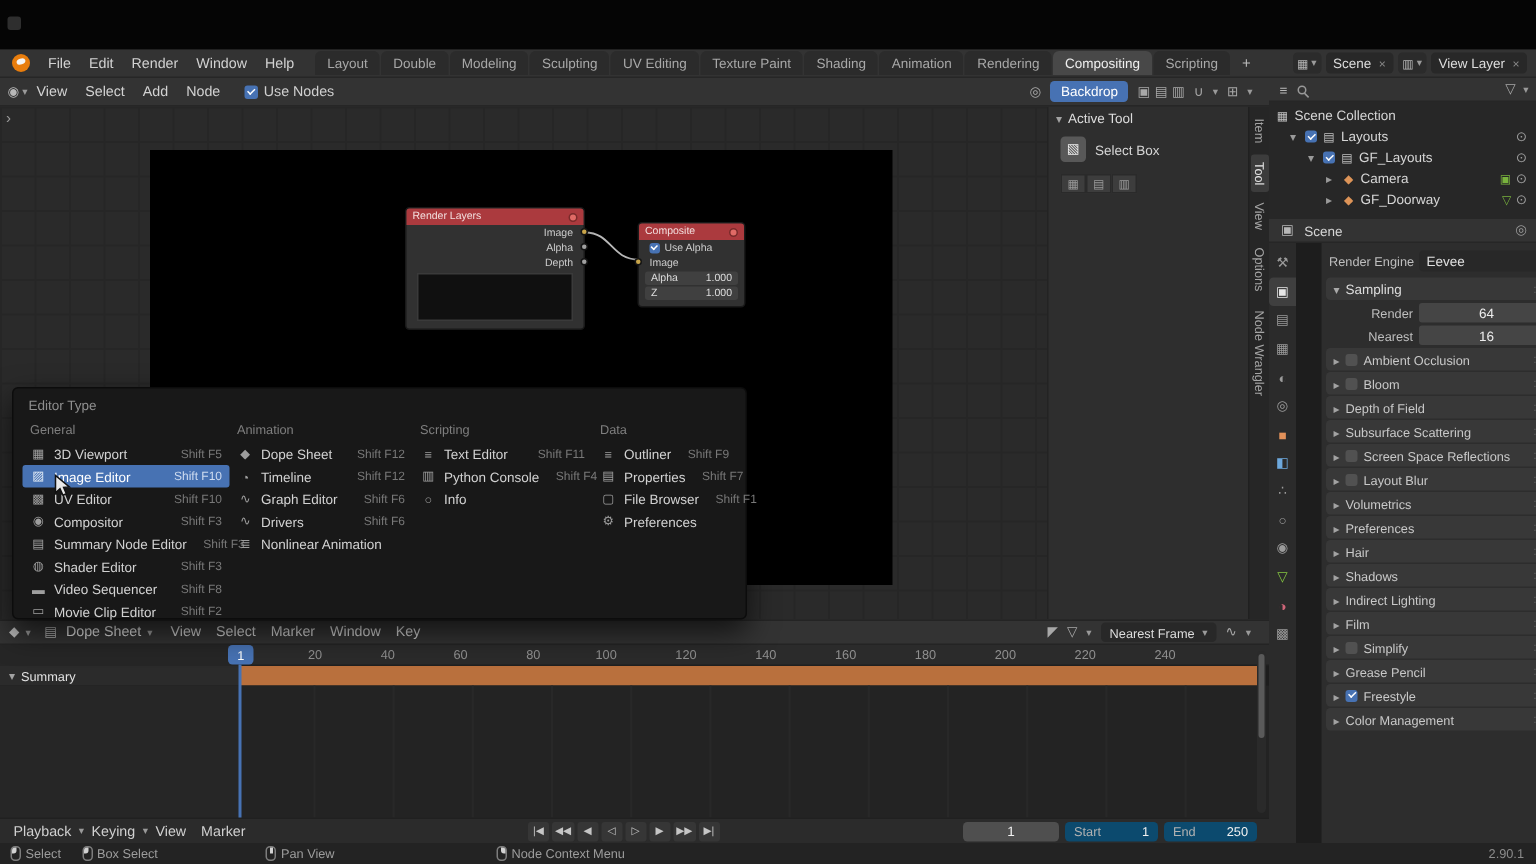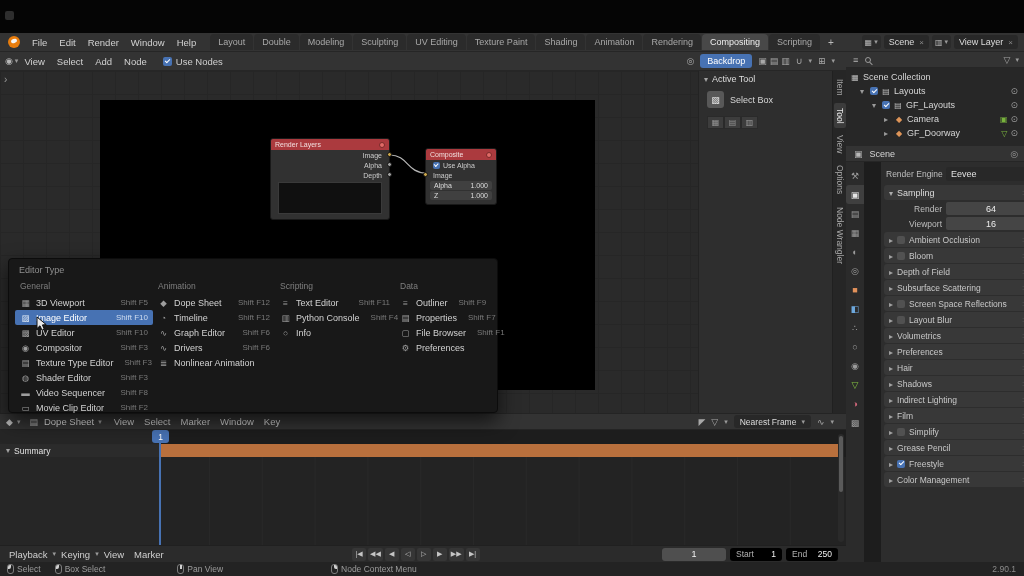--- a/index.html
+++ b/index.html
@@ -138,21 +138,21 @@
   #dgrid{position:absolute;left:160px;right:8px;top:0;height:100%;background-image:linear-gradient(90deg,#282828 1px,transparent 1px);background-size:52.8px 100%;background-position:49px 0}
   #dscroll{position:absolute;left:838px;top:434px;width:6px;height:108px;background:#2a2a2a;border-radius:3px;z-index:4}
   #dscroll .thumb{margin:2px 1px;width:4px;height:56px;background:#5a5a5a;border-radius:2px}
 
   
   #playbar{position:absolute;left:0;top:545px;width:846px;height:17px;background:#2b2b2b;display:flex;align-items:center;border-top:1px solid #202020;padding:0 4px}
   #transport{position:absolute;left:352px;display:flex;gap:2px}
   .tbtn{min-width:14px;height:13px;display:flex;align-items:center;justify-content:center;color:#c5c5c5;font-size:7px;background:#363636;border-radius:2px;padding:0 2px}
   #pb-right{margin-left:auto;display:flex;gap:4px;align-items:center;padding-right:4px}
   #framefield{width:64px;height:13px;background:#4f4f4f;border-radius:3px;display:flex;align-items:center;justify-content:center;color:#f2f2f2;font-size:9px}
-  .sefield{width:52px;height:13px;background:#000000;border-radius:3px;display:flex;align-items:center;justify-content:space-between;padding:0 6px;font-size:8.5px}
+  .sefield{width:62px;height:13px;background:#0c4a6e;border-radius:3px;display:flex;align-items:center;justify-content:space-between;padding:0 6px;font-size:8.5px}
   .sefield .sl{color:#b2b2b2}.sefield .sv{color:#f0f0f0}
 
   
   #statusbar{position:absolute;left:0;top:562px;width:1024px;height:14px;background:#232323;display:flex;align-items:center;font-size:8.5px;color:#9d9d9d;padding-left:4px}
   .mi{width:7px;height:10px;border:1px solid #7d7d7d;border-radius:3px;position:relative;margin:0 3px;flex-shrink:0}
   .mi::before{content:"";position:absolute;background:#d2d2d2}
   .mi.l::before{left:0;top:0;width:3px;height:4px;border-radius:2px 0 2px 0}
   .mi.m::before{left:2px;top:0;width:2px;height:4px}
   .mi.r::before{right:0;top:0;width:3px;height:4px;border-radius:0 2px 0 2px}
   .sb-gap1{margin-left:14px}.sb-gap2{margin-left:72px}.sb-gap3{margin-left:108px}
@@ -451,21 +451,21 @@
     <div class="phead">
       <span class="twh"></span>
       <span>Sampling</span>
       <span class="grip"></span>
     </div>
     <div class="vrow">
       <span class="plabel">Render</span>
       <span class="vfield">64</span>
     </div>
     <div class="vrow">
-      <span class="plabel">Viewport</span>
+      <span class="plabel">Nearest</span>
       <span class="vfield">16</span>
     </div>
     <div>
 
     <div class="prow cb-off">
         <span class="twp"></span>
         <span class="pcb"></span>
         <span>Ambient Occlusion</span>
         <span class="grip"></span>
       </div>
@@ -585,20 +585,37 @@
       <div class="sel">
         <span>Nearest Frame</span>
         <span class="chev">▾</span>
       </div>
       <span class="toggle">∿</span>
       <span class="chev">▾</span>
     </div>
   </div>
 
   <div id="ruler-corner"></div>
+  <div id="ruler">
+    <div id="ruler-nums">
+
+    <span>20</span>
+        <span>40</span>
+        <span>60</span>
+        <span>80</span>
+        <span>100</span>
+        <span>120</span>
+        <span>140</span>
+        <span>160</span>
+        <span>180</span>
+        <span>200</span>
+        <span>220</span>
+        <span>240</span>
+      </div>
+  </div>
   <div id="summary">
     <div id="sum-chan">
       <span class="tw9">▾</span>
       <span>Summary</span>
     </div>
     <div id="sum-band"></div>
   </div>
   <div id="dopebody">
     <div class="chan"></div>
     <div id="dgrid"></div>
@@ -674,21 +691,21 @@
             <span>UV Editor</span>
             <span class="mshort">Shift F10</span>
           </div>
             <div class="mitem">
             <span class="micon">◉</span>
             <span>Compositor</span>
             <span class="mshort">Shift F3</span>
           </div>
             <div class="mitem">
             <span class="micon">▤</span>
-            <span>Texture Type Editor</span>
+            <span>Summary Node Editor</span>
             <span class="mshort">Shift F3</span>
           </div>
             <div class="mitem">
             <span class="micon">◍</span>
             <span>Shader Editor</span>
             <span class="mshort">Shift F3</span>
           </div>
             <div class="mitem">
             <span class="micon">▬</span>
             <span>Video Sequencer</span>

